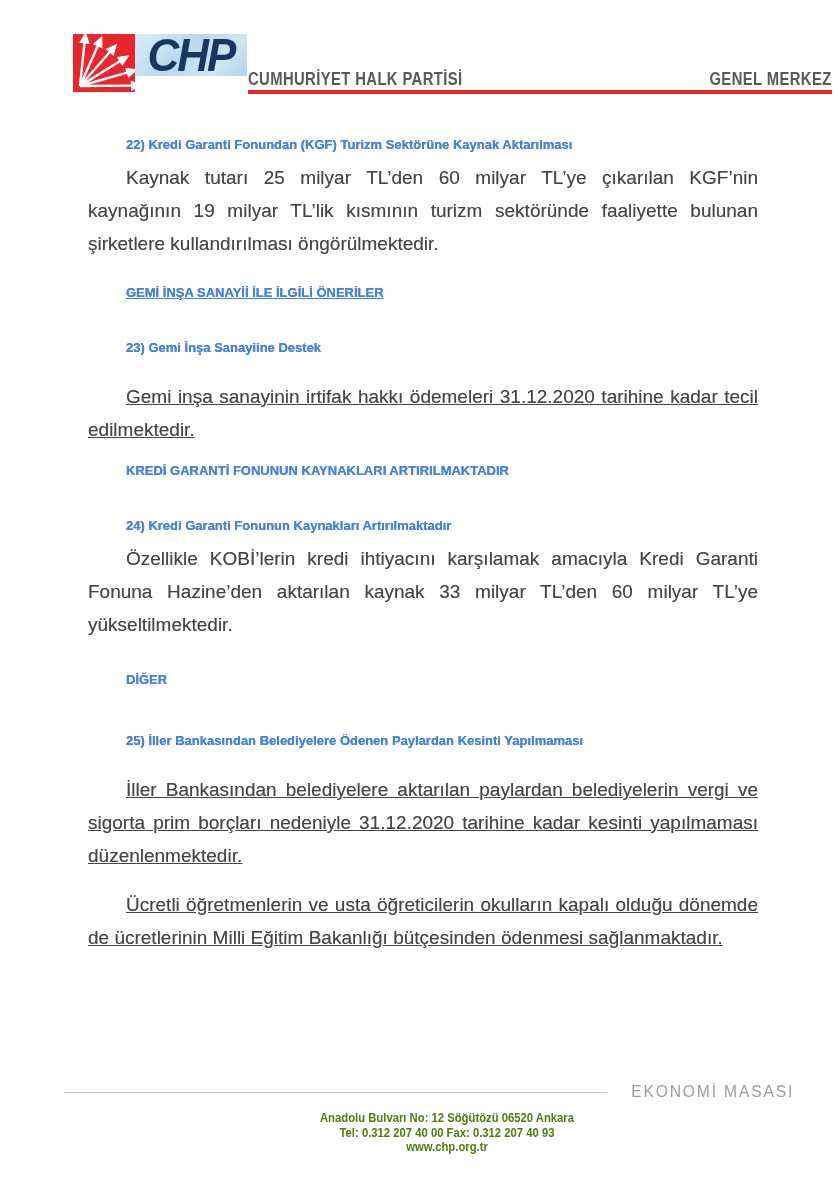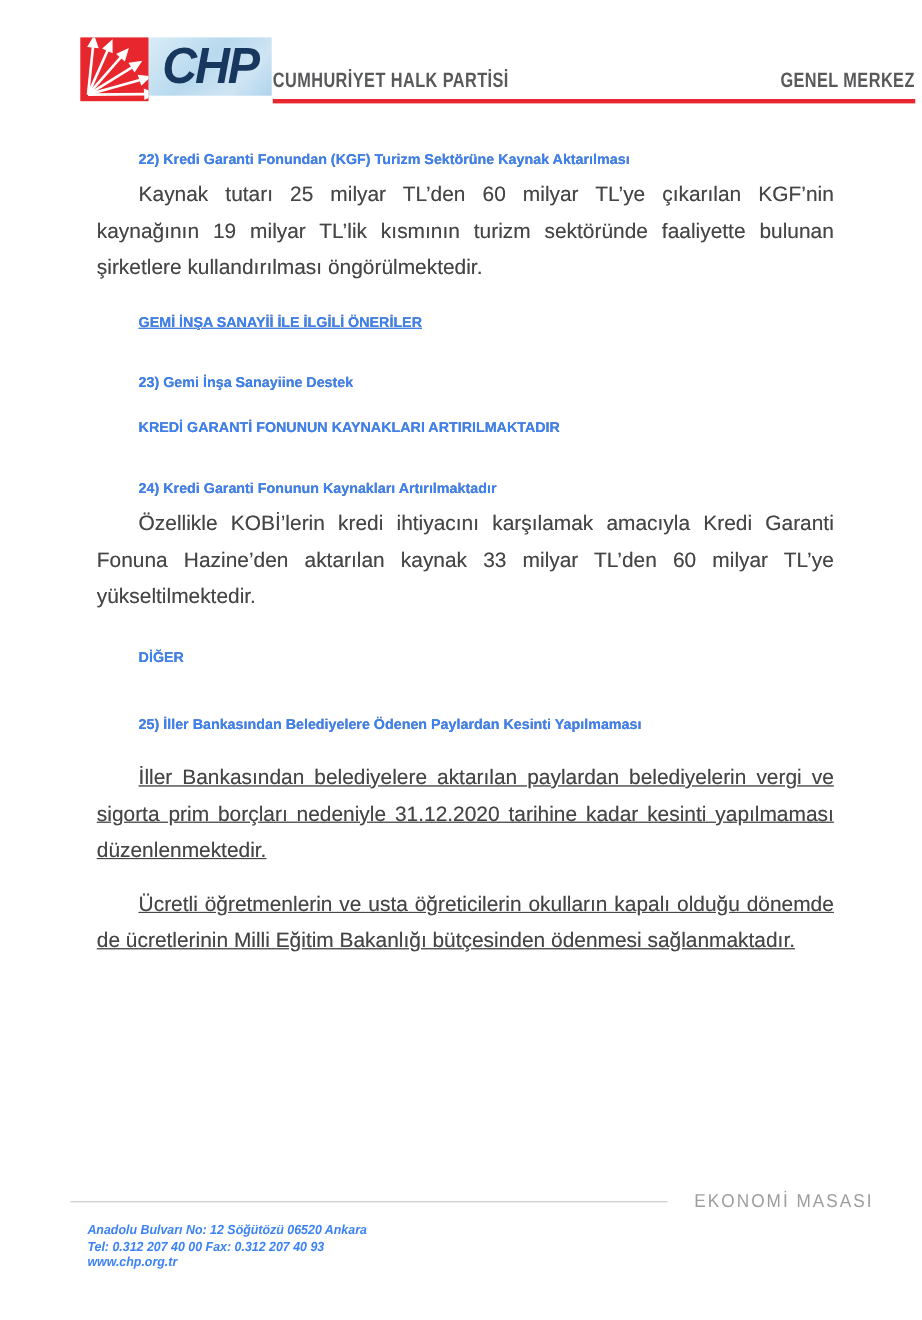--- a/index.html
+++ b/index.html
@@ -15,32 +15,32 @@
     position:absolute;left:0;top:0;width:838px;height:100px;
   }
   .logo{
     position:absolute;left:73px;top:34px;height:58px;display:flex;
   }
   .logo-emblem{
     width:62px;height:58px;background:#e8262d;position:relative;flex:none;
   }
   .logo-emblem svg{position:absolute;left:0;top:0;}
   .logo-wordmark{
-    width:112px;height:53px;flex:none;
+    width:112px;height:42px;flex:none;
     background:linear-gradient(135deg,#d9edf8 0%,#b9d9ee 45%,#cfe5f4 75%,#aed3ec 100%);
     display:flex;align-items:center;justify-content:center;text-align:right;
   }
   .logo-wordmark span{
     font-size:44px;font-weight:bold;font-style:italic;
     color:#17375e;letter-spacing:-2px;line-height:1;
     transform:scaleY(1.05);
   }
   .header-textrow{
     position:absolute;left:248px;right:6px;top:58px;height:30px;
-    display:flex;justify-content:space-between;align-items:center;
+    display:flex;justify-content:space-between;align-items:flex-end;
   }
   .party-name,.office-name{
     color:#58595b;font-weight:bold;font-size:19px;letter-spacing:0.5px;
     white-space:nowrap;line-height:1;display:inline-block;
   }
   .party-name{transform:scaleX(0.78);transform-origin:left bottom;}
   .office-name{transform:scaleX(0.78);transform-origin:right bottom;}
   .header-rule{
     position:absolute;left:248px;right:6px;top:90px;height:4px;background:#e8262d;
   }
@@ -67,22 +67,22 @@
   .footer-row{
     display:flex;align-items:center;
     padding-left:64px;padding-right:44px;
   }
   .footer-divider{flex:1;height:1px;background:#c8c8c8;margin-right:10px;}
   .footer-label{
     color:#9d9d9d;font-size:17px;letter-spacing:2px;white-space:nowrap;
     transform:scaleX(0.92);transform-origin:right center;
   }
   .address{
-    margin-top:9px;text-align:left;padding-left:56px;
-    color:#3b82f6;font-size:12px;line-height:14.5px;font-weight:bold;font-style:italic;
+    margin-top:9px;text-align:center;padding-left:56px;
+    color:#4d7c0f;font-size:12px;line-height:14.5px;font-weight:bold;
   }
   .address div{transform:scaleX(0.94);}
 </style>
 </head>
 <body>
 
 <div class="page">
 
   <div class="header">
     <div class="logo">
@@ -115,20 +115,21 @@
       <span class="office-name">GENEL MERKEZ</span>
     </div>
     <div class="header-rule"></div>
   </div>
 
   <div class="doc">
     <h3>22) Kredi Garanti Fonundan (KGF) Turizm Sektörüne Kaynak Aktarılması</h3>
     <p>Kaynak tutarı 25 milyar TL’den 60 milyar TL’ye çıkarılan KGF’nin kaynağının 19 milyar TL’lik kısmının turizm sektöründe faaliyette bulunan şirketlere kullandırılması öngörülmektedir.</p>
     <h3 class="mt-md">GEMİ İNŞA SANAYİİ İLE İLGİLİ ÖNERİLER</h3>
     <h3 class="mt-lg">23) Gemi İnşa Sanayiine Destek</h3>
+    <p class="mt-md">Gemi inşa sanayinin irtifak hakkı ödemeleri 31.12.2020 tarihine kadar tecil edilmektedir.</p>
     <h3 class="mt-sm">KREDİ GARANTİ FONUNUN KAYNAKLARI ARTIRILMAKTADIR</h3>
     <h3 class="mt-lg">24) Kredi Garanti Fonunun Kaynakları Artırılmaktadır</h3>
     <p>Özellikle KOBİ’lerin kredi ihtiyacını karşılamak amacıyla Kredi Garanti Fonuna Hazine’den aktarılan kaynak 33 milyar TL’den 60 milyar TL’ye yükseltilmektedir.</p>
     <h3 class="mt-lg">DİĞER</h3>
     <h3 class="mt-xl">25) İller Bankasından Belediyelere Ödenen Paylardan Kesinti Yapılmaması</h3>
     <p class="mt-md">İller Bankasından belediyelere aktarılan paylardan belediyelerin vergi ve sigorta prim borçları nedeniyle 31.12.2020 tarihine kadar kesinti yapılmaması düzenlenmektedir.</p>
     <p class="mt-md">Ücretli öğretmenlerin ve usta öğreticilerin okulların kapalı olduğu dönemde de ücretlerinin Milli Eğitim Bakanlığı bütçesinden ödenmesi sağlanmaktadır.</p>
   </div>
 
   <div class="footer">

